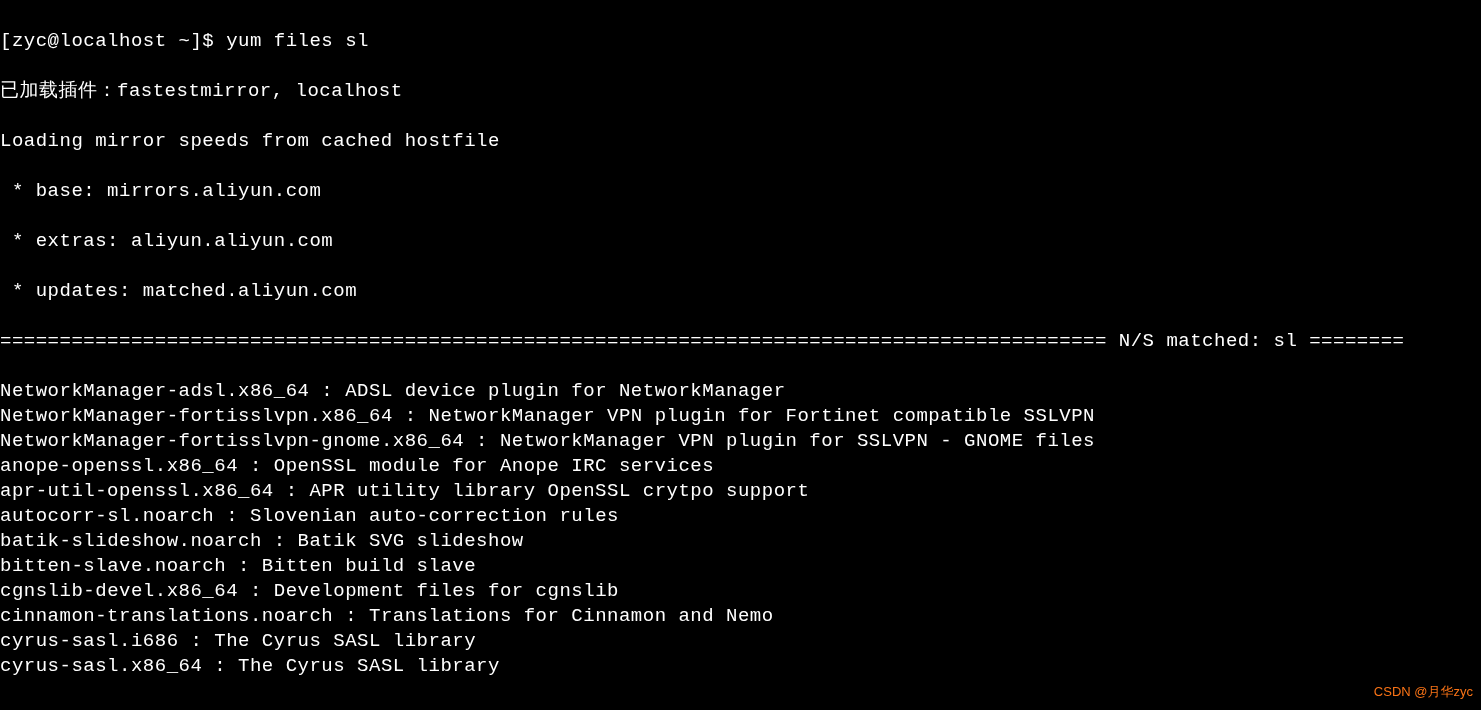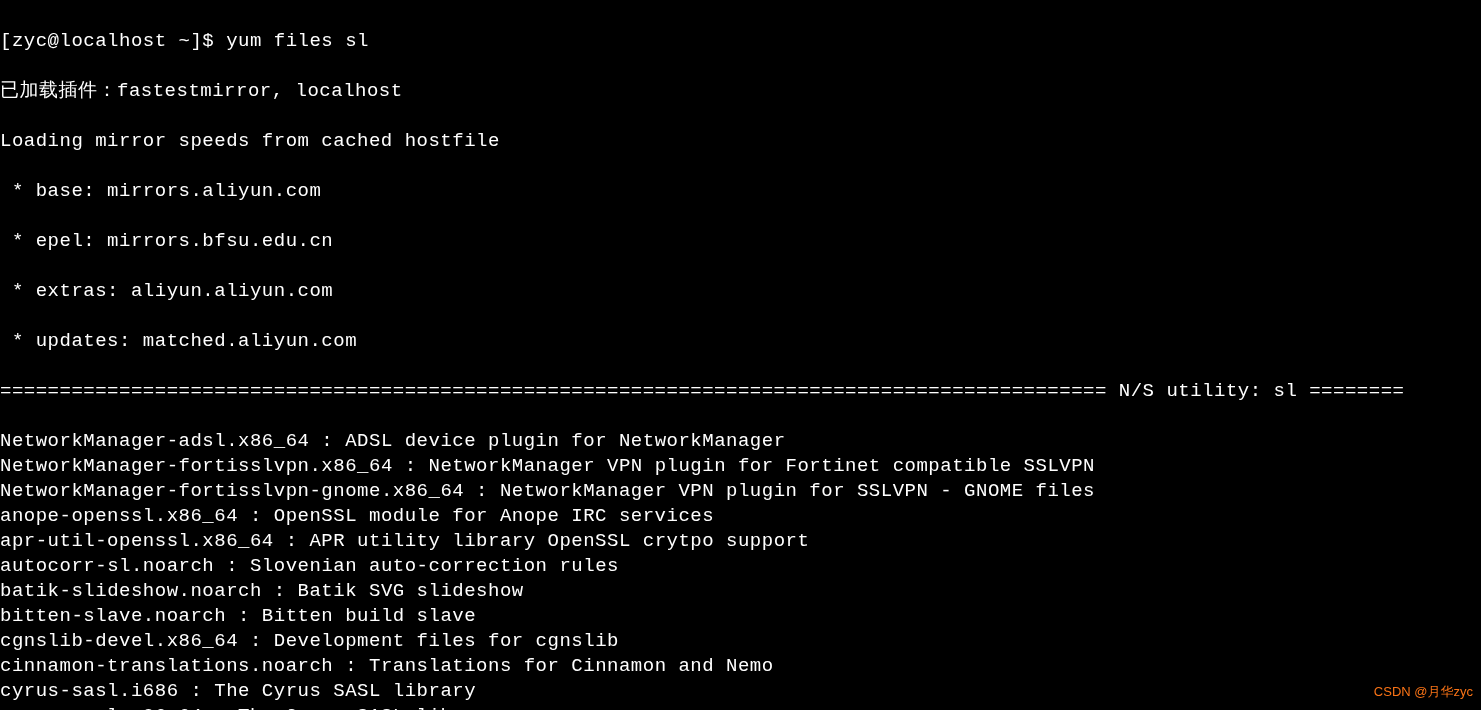--- a/index.html
+++ b/index.html
@@ -32,20 +32,19 @@
   }
 </style>
 </head>
 <body>
 
 <div class="term">
 <span class="line"><span>[zyc@localhost ~]$ </span><span>yum files sl</span></span>
 <span class="line">已加载插件：fastestmirror, localhost</span>
 <span class="line">Loading mirror speeds from cached hostfile</span>
 <span class="line"> * base: mirrors.aliyun.com</span>
-<span class="line"> * epel: mirrors.bfsu.edu.cn</span>
 <span class="line"> * extras: aliyun.aliyun.com</span>
 <span class="line"> * updates: matched.aliyun.com</span>
-<span class="line"><span>============================================================================================= </span><span>N/S utility: sl</span><span> ========</span></span>
+<span class="line"><span>============================================================================================= </span><span>N/S matched: sl</span><span> ========</span></span>
 <div id="results"><span class="line"><span>NetworkManager-ad</span><span class="bold">sl</span><span>.x86_64 : AD</span><span class="bold">SL</span><span> device plugin for NetworkManager</span></span><span class="line"><span>NetworkManager-fortis</span><span class="bold">sl</span><span>vpn.x86_64 : NetworkManager VPN plugin for Fortinet compatible S</span><span class="bold">SL</span><span>VPN</span></span><span class="line"><span>NetworkManager-fortis</span><span class="bold">sl</span><span>vpn-gnome.x86_64 : NetworkManager VPN plugin for S</span><span class="bold">SL</span><span>VPN - GNOME files</span></span><span class="line"><span>anope-opens</span><span class="bold">sl</span><span>.x86_64 : OpenS</span><span class="bold">SL</span><span> module for Anope IRC services</span></span><span class="line"><span>apr-util-opens</span><span class="bold">sl</span><span>.x86_64 : APR utility library OpenS</span><span class="bold">SL</span><span> crytpo support</span></span><span class="line"><span>autocorr-</span><span class="bold">sl</span><span>.noarch : </span><span class="bold">Sl</span><span>ovenian auto-correction rules</span></span><span class="line"><span>batik-</span><span class="bold">sl</span><span>ideshow.noarch : Batik SVG </span><span class="bold">sl</span><span>ideshow</span></span><span class="line"><span>bitten-</span><span class="bold">sl</span><span>ave.noarch : Bitten build </span><span class="bold">sl</span><span>ave</span></span><span class="line"><span>cgn</span><span class="bold">sl</span><span>ib-devel.x86_64 : Development files for cgn</span><span class="bold">sl</span><span>ib</span></span><span class="line"><span>cinnamon-tran</span><span class="bold">sl</span><span>ations.noarch : Tran</span><span class="bold">sl</span><span>ations for Cinnamon and Nemo</span></span><span class="line"><span>cyrus-sa</span><span class="bold">sl</span><span>.i686 : The Cyrus SA</span><span class="bold">SL</span><span> library</span></span><span class="line"><span>cyrus-sa</span><span class="bold">sl</span><span>.x86_64 : The Cyrus SA</span><span class="bold">SL</span><span> library</span></span></div>
 </div>
 
 <div class="watermark">CSDN @月华zyc</div>
 
 </body></html>

